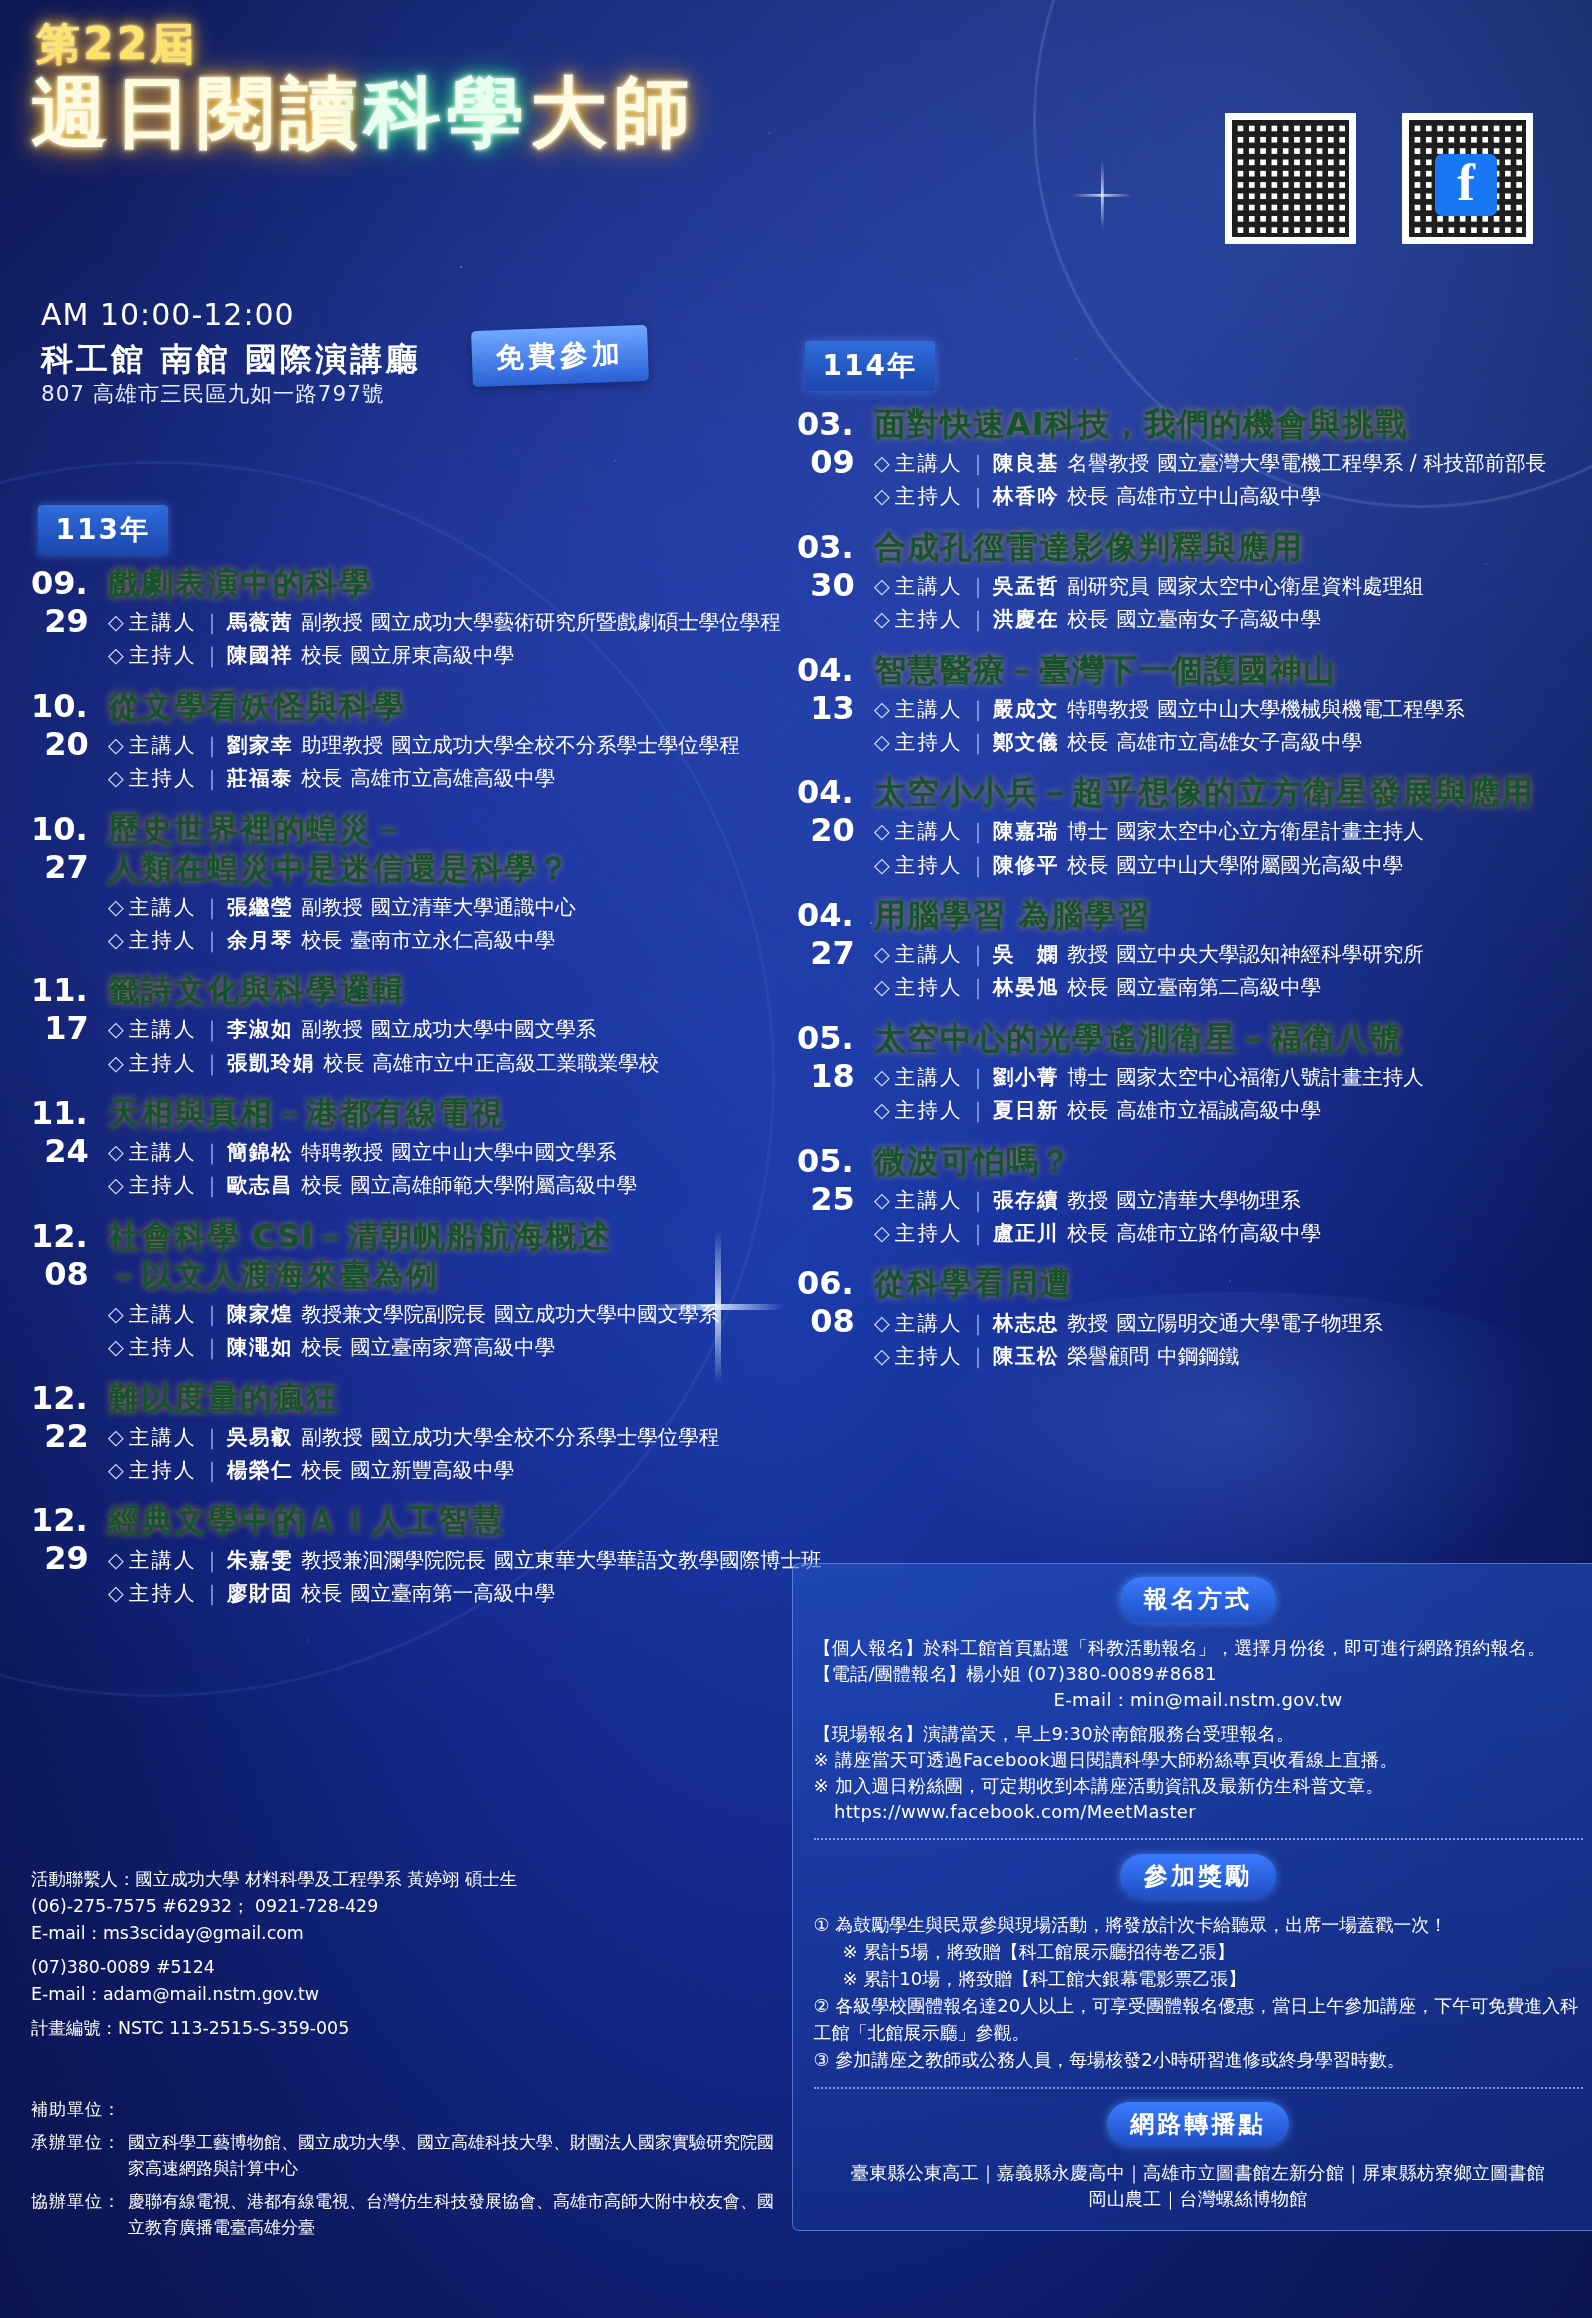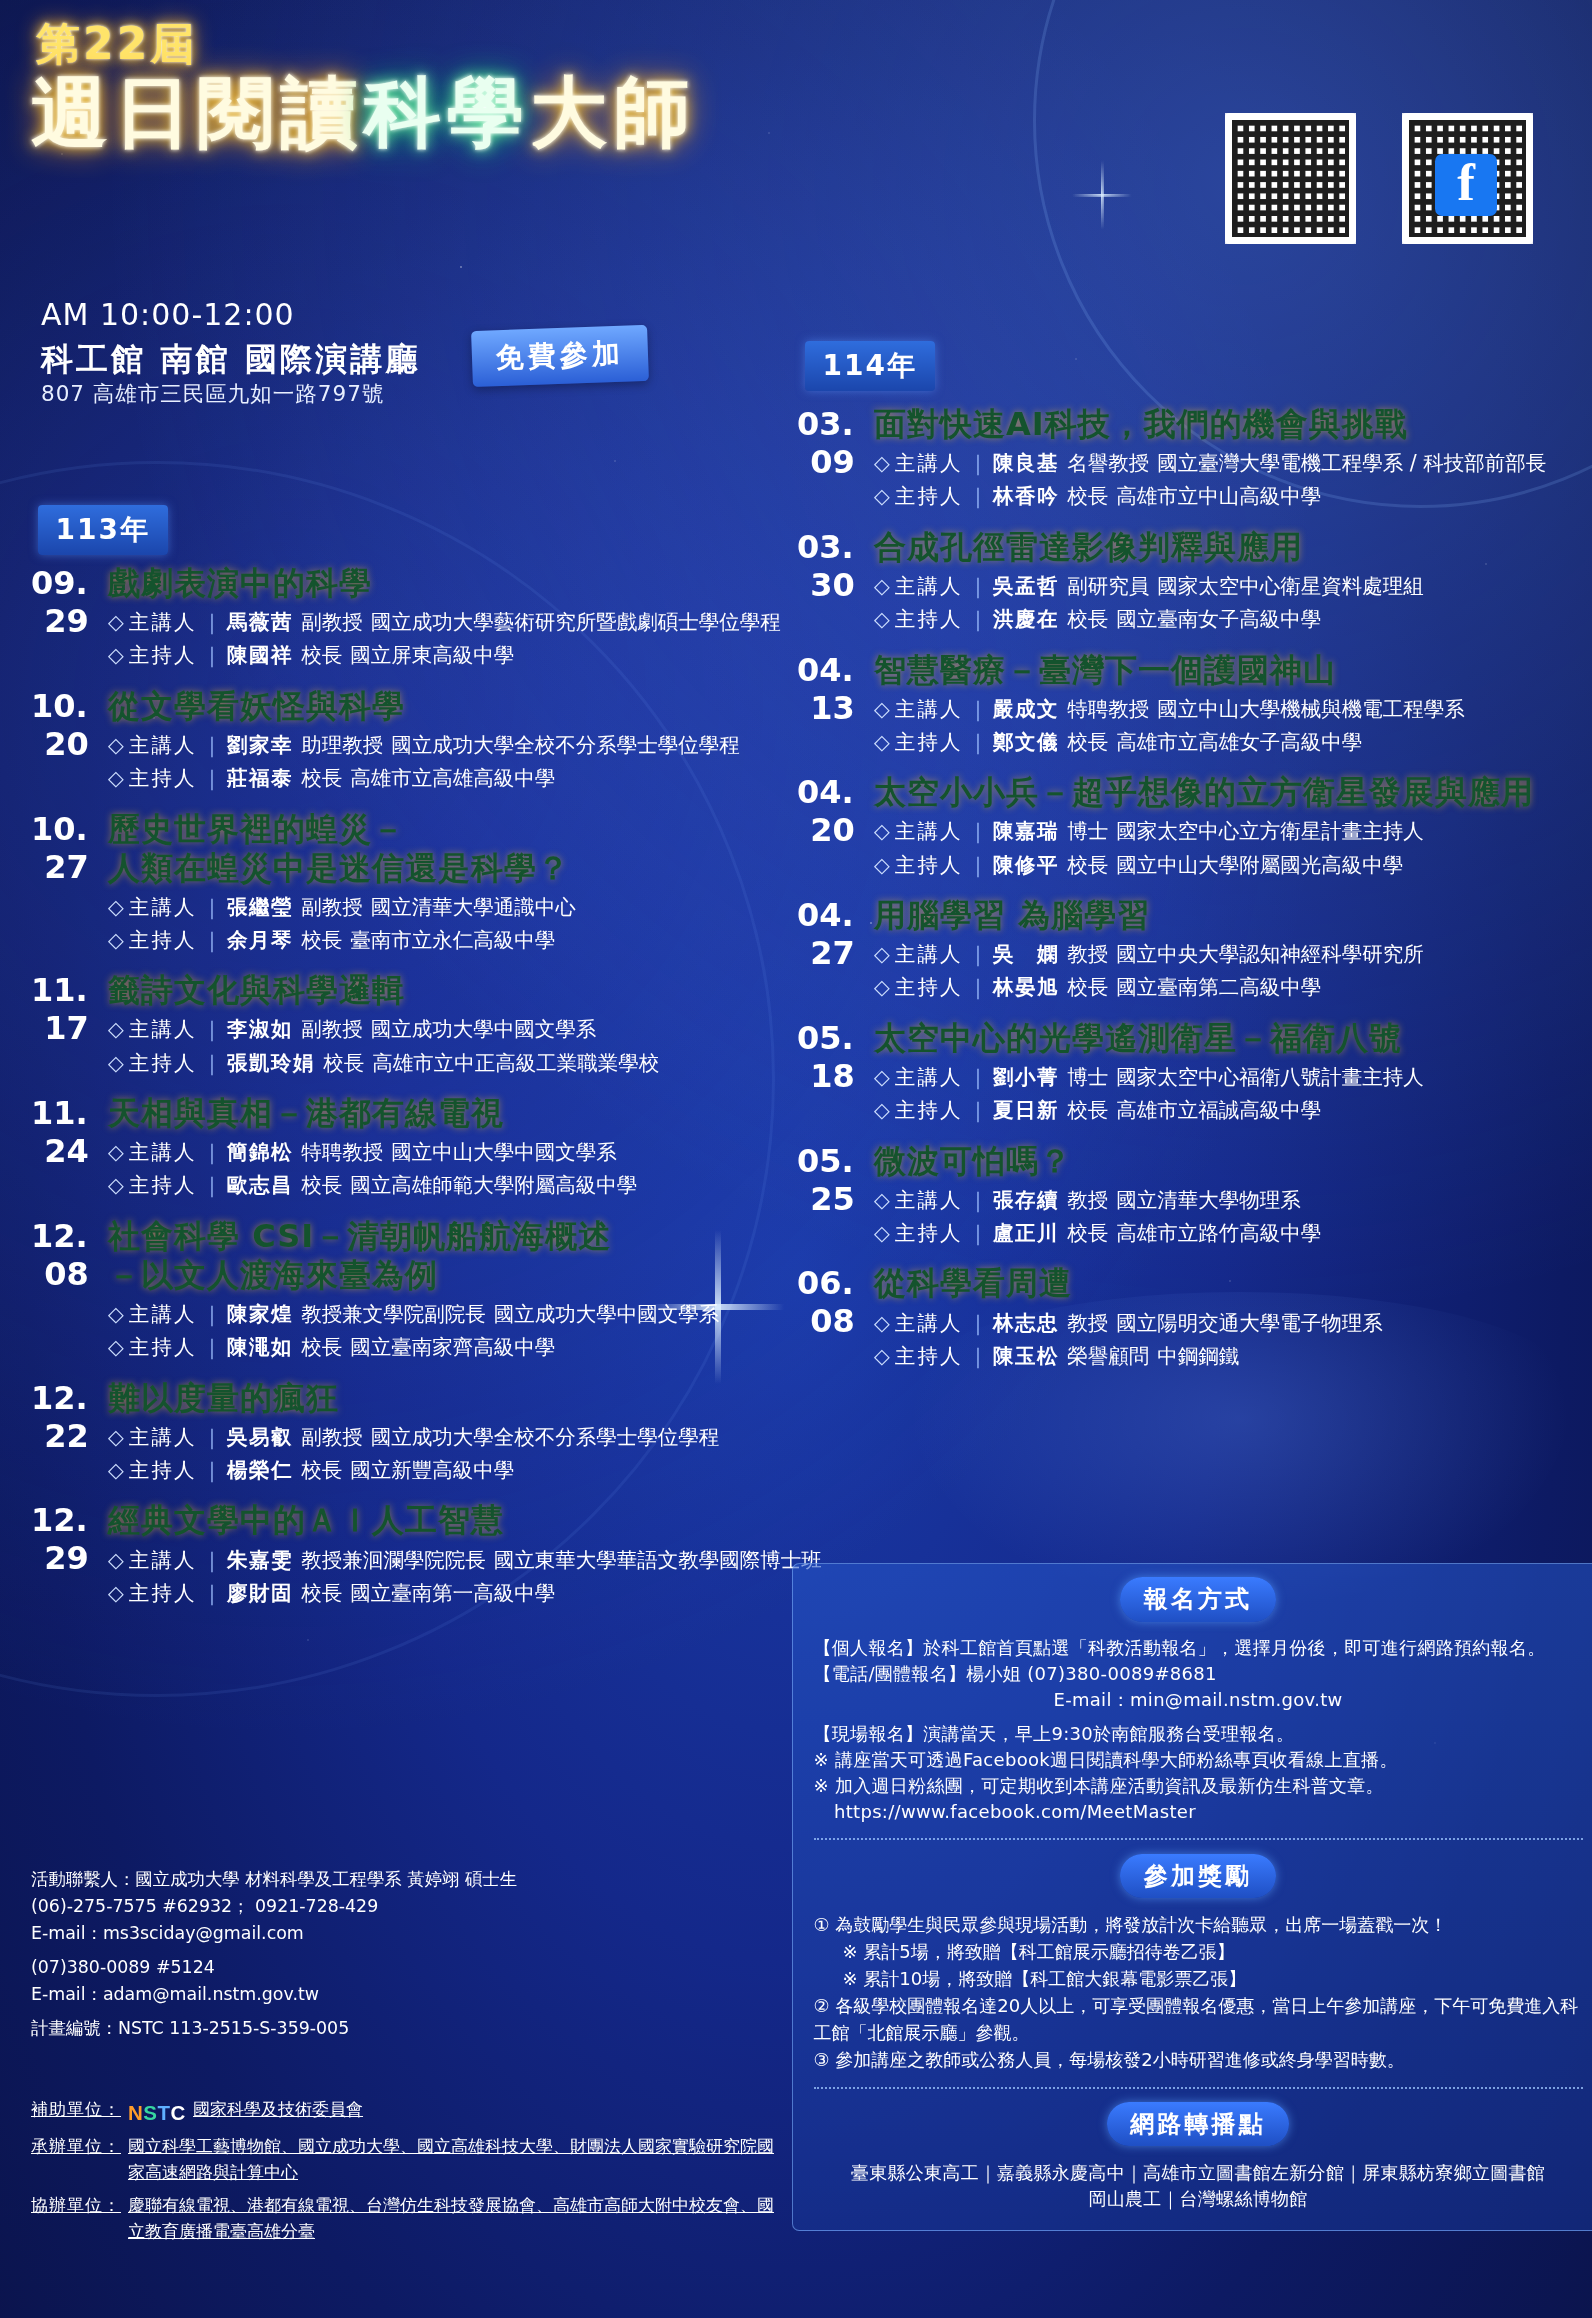--- a/index.html
+++ b/index.html
@@ -137,21 +137,21 @@
 
   
   #contact{
     position:absolute;left:31px;top:1866px;width:743px;
     font-family:"DejaVu Sans", sans-serif;font-size:17.4px;line-height:27px;color:#ffffff;
   }
   #sponsors{
     position:absolute;left:31px;top:2096px;width:748px;
     font-family:"DejaVu Sans", sans-serif;font-size:17px;line-height:26px;color:#ffffff;
   }
-  .sprow{display:flex;margin-bottom:7.2px;text-decoration:underline;}
+  .sprow{display:flex;margin-bottom:7.2px;}
   .splabel{width:97px;flex:0 0 97px;letter-spacing:1px;}
   .spval{flex:1;}
   .nstc{display:inline-block;vertical-align:-5.1px;margin-right:7.2px;
     font-size:20.5px;font-weight:bold;color:#ffffff;letter-spacing:0.5px;
     font-family:"Liberation Sans", sans-serif;}
   .nstc b{color:#ff9c2a;}
   .nstc i{font-style:normal;color:#37d7a0;}
   .nstc u{text-decoration:none;color:#5fb0ff;}
 
   .bookdeco{
@@ -343,23 +343,20 @@
   <div style="height:7.2px"></div>
   <div>(07)380-0089 #5124</div>
   <div>E-mail：adam@mail.nstm.gov.tw</div>
   <div style="height:7.2px"></div>
   <div>計畫編號：NSTC 113-2515-S-359-005</div>
 </div>
 
 <div id="sponsors">
   <div class="sprow">
     <div class="splabel">補助單位：</div>
-    <div class="spval">
-      <span class="nstc"><b>N</b><i>S</i><u>T</u>C</span><span>國家科學及技術委員會</span>
-    </div>
   </div>
   <div class="sprow">
     <div class="splabel">承辦單位：</div>
     <div class="spval">國立科學工藝博物館、國立成功大學、國立高雄科技大學、財團法人國家實驗研究院國家高速網路與計算中心</div>
   </div>
   <div class="sprow">
     <div class="splabel">協辦單位：</div>
     <div class="spval">慶聯有線電視、港都有線電視、台灣仿生科技發展協會、高雄市高師大附中校友會、國立教育廣播電臺高雄分臺</div>
   </div>
 </div>

